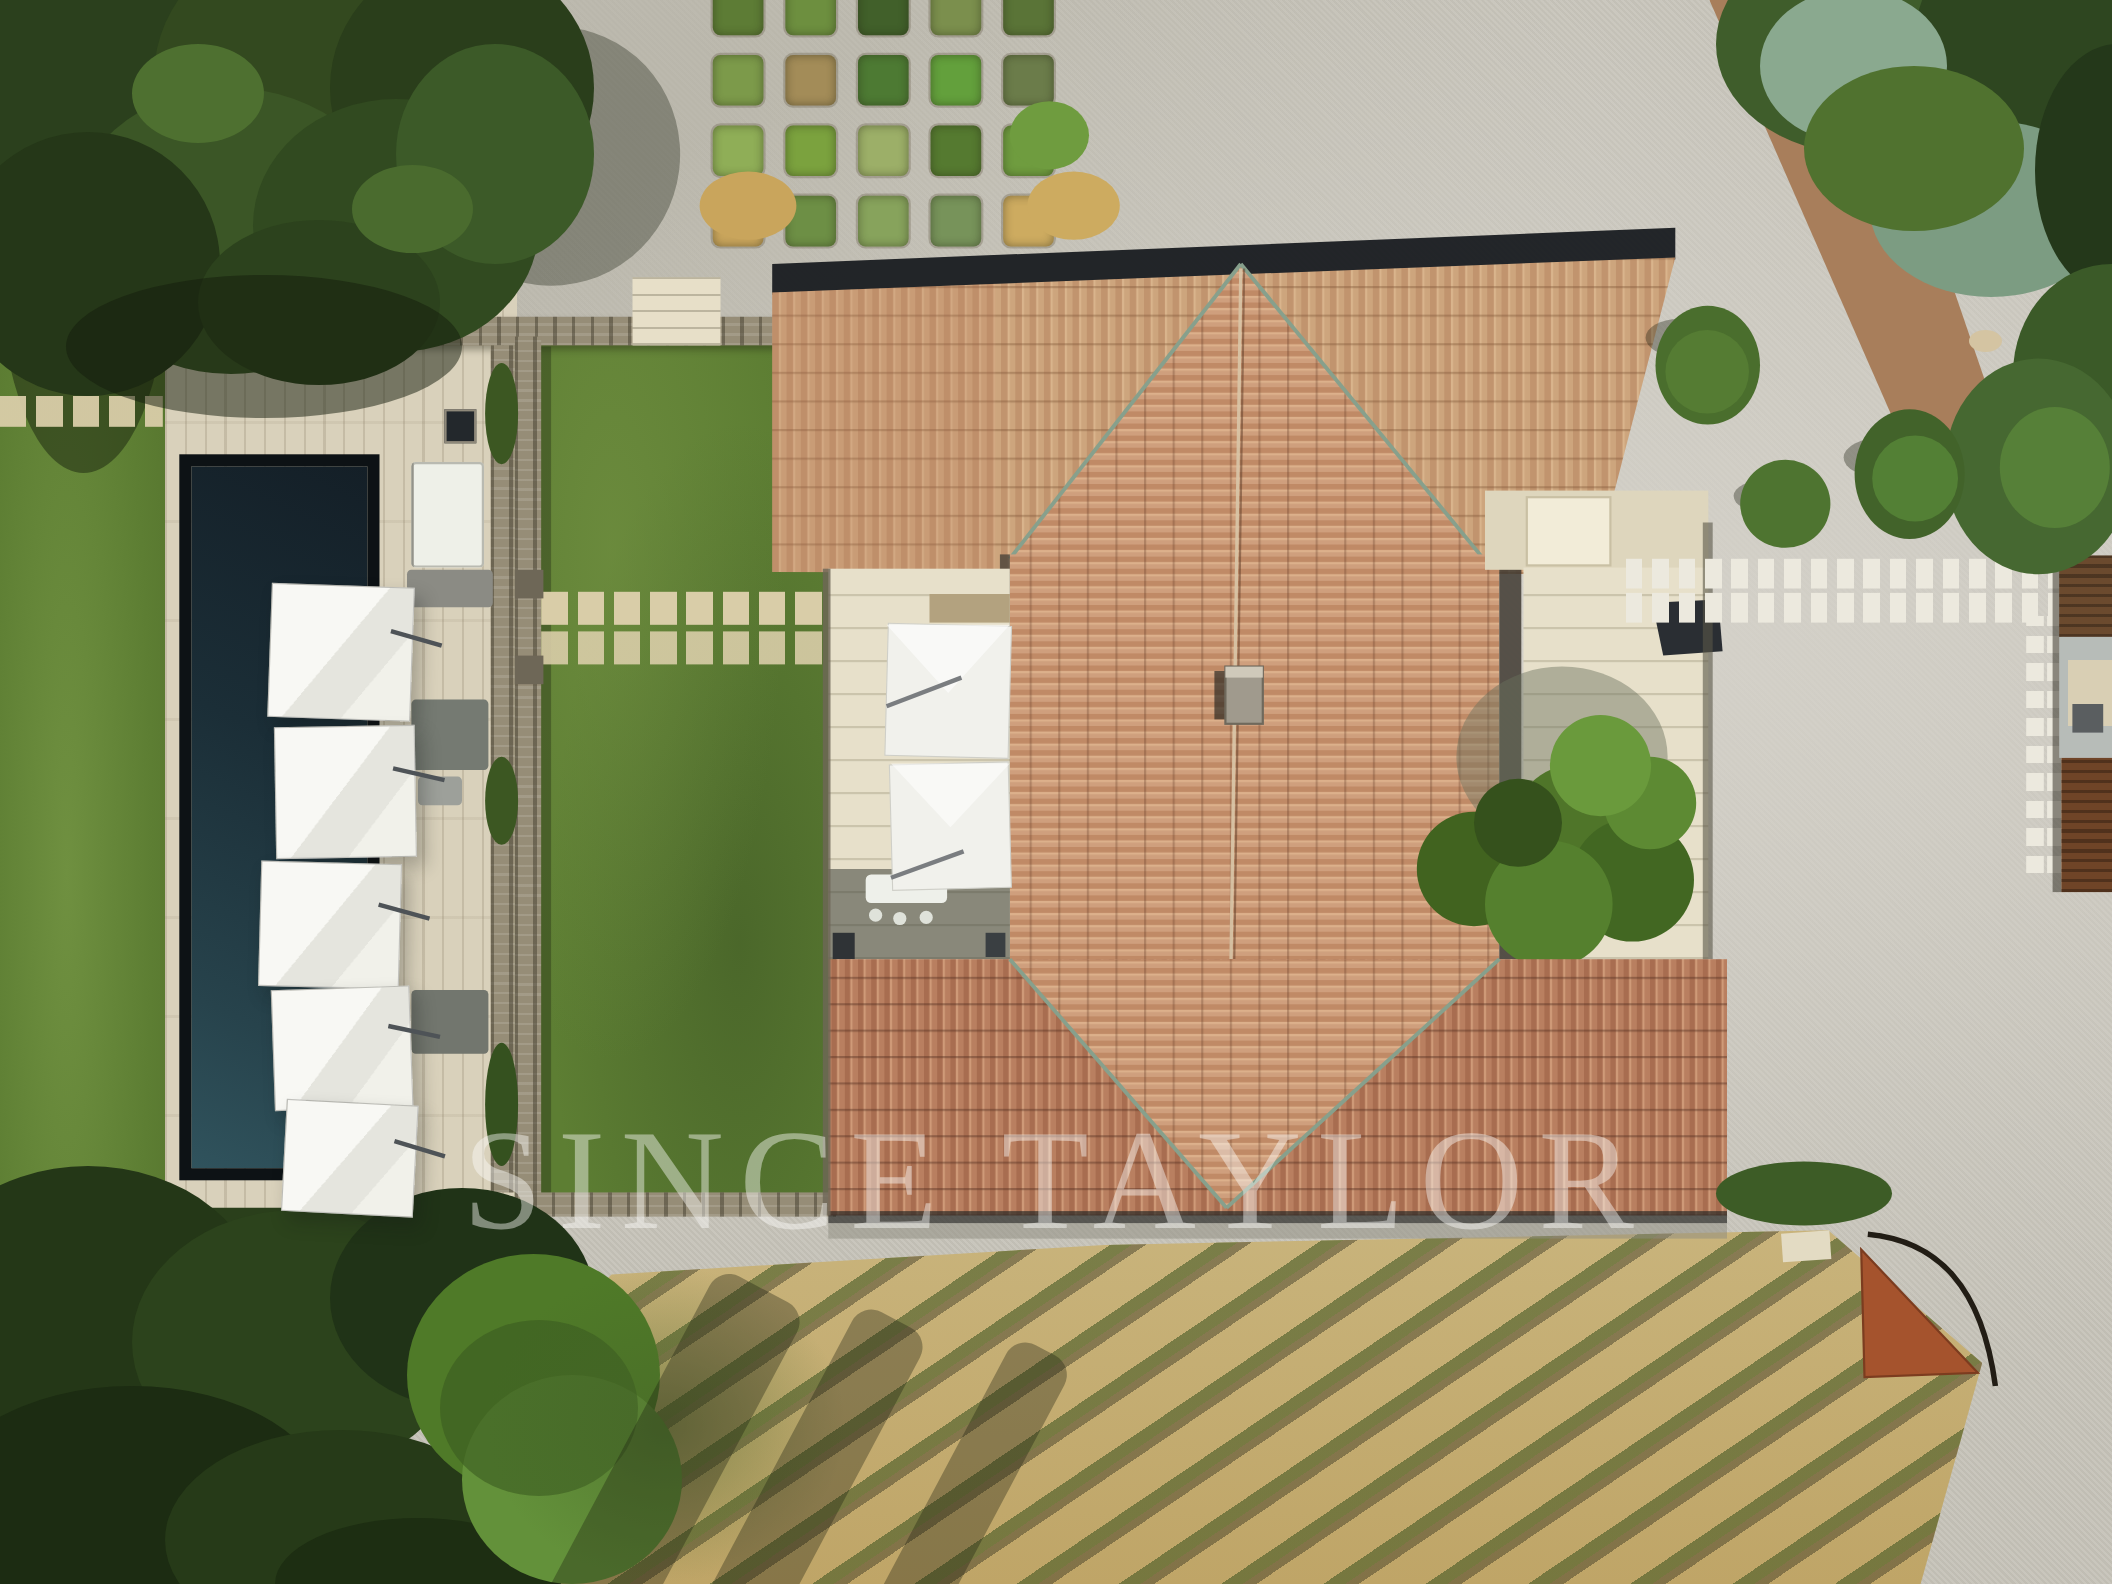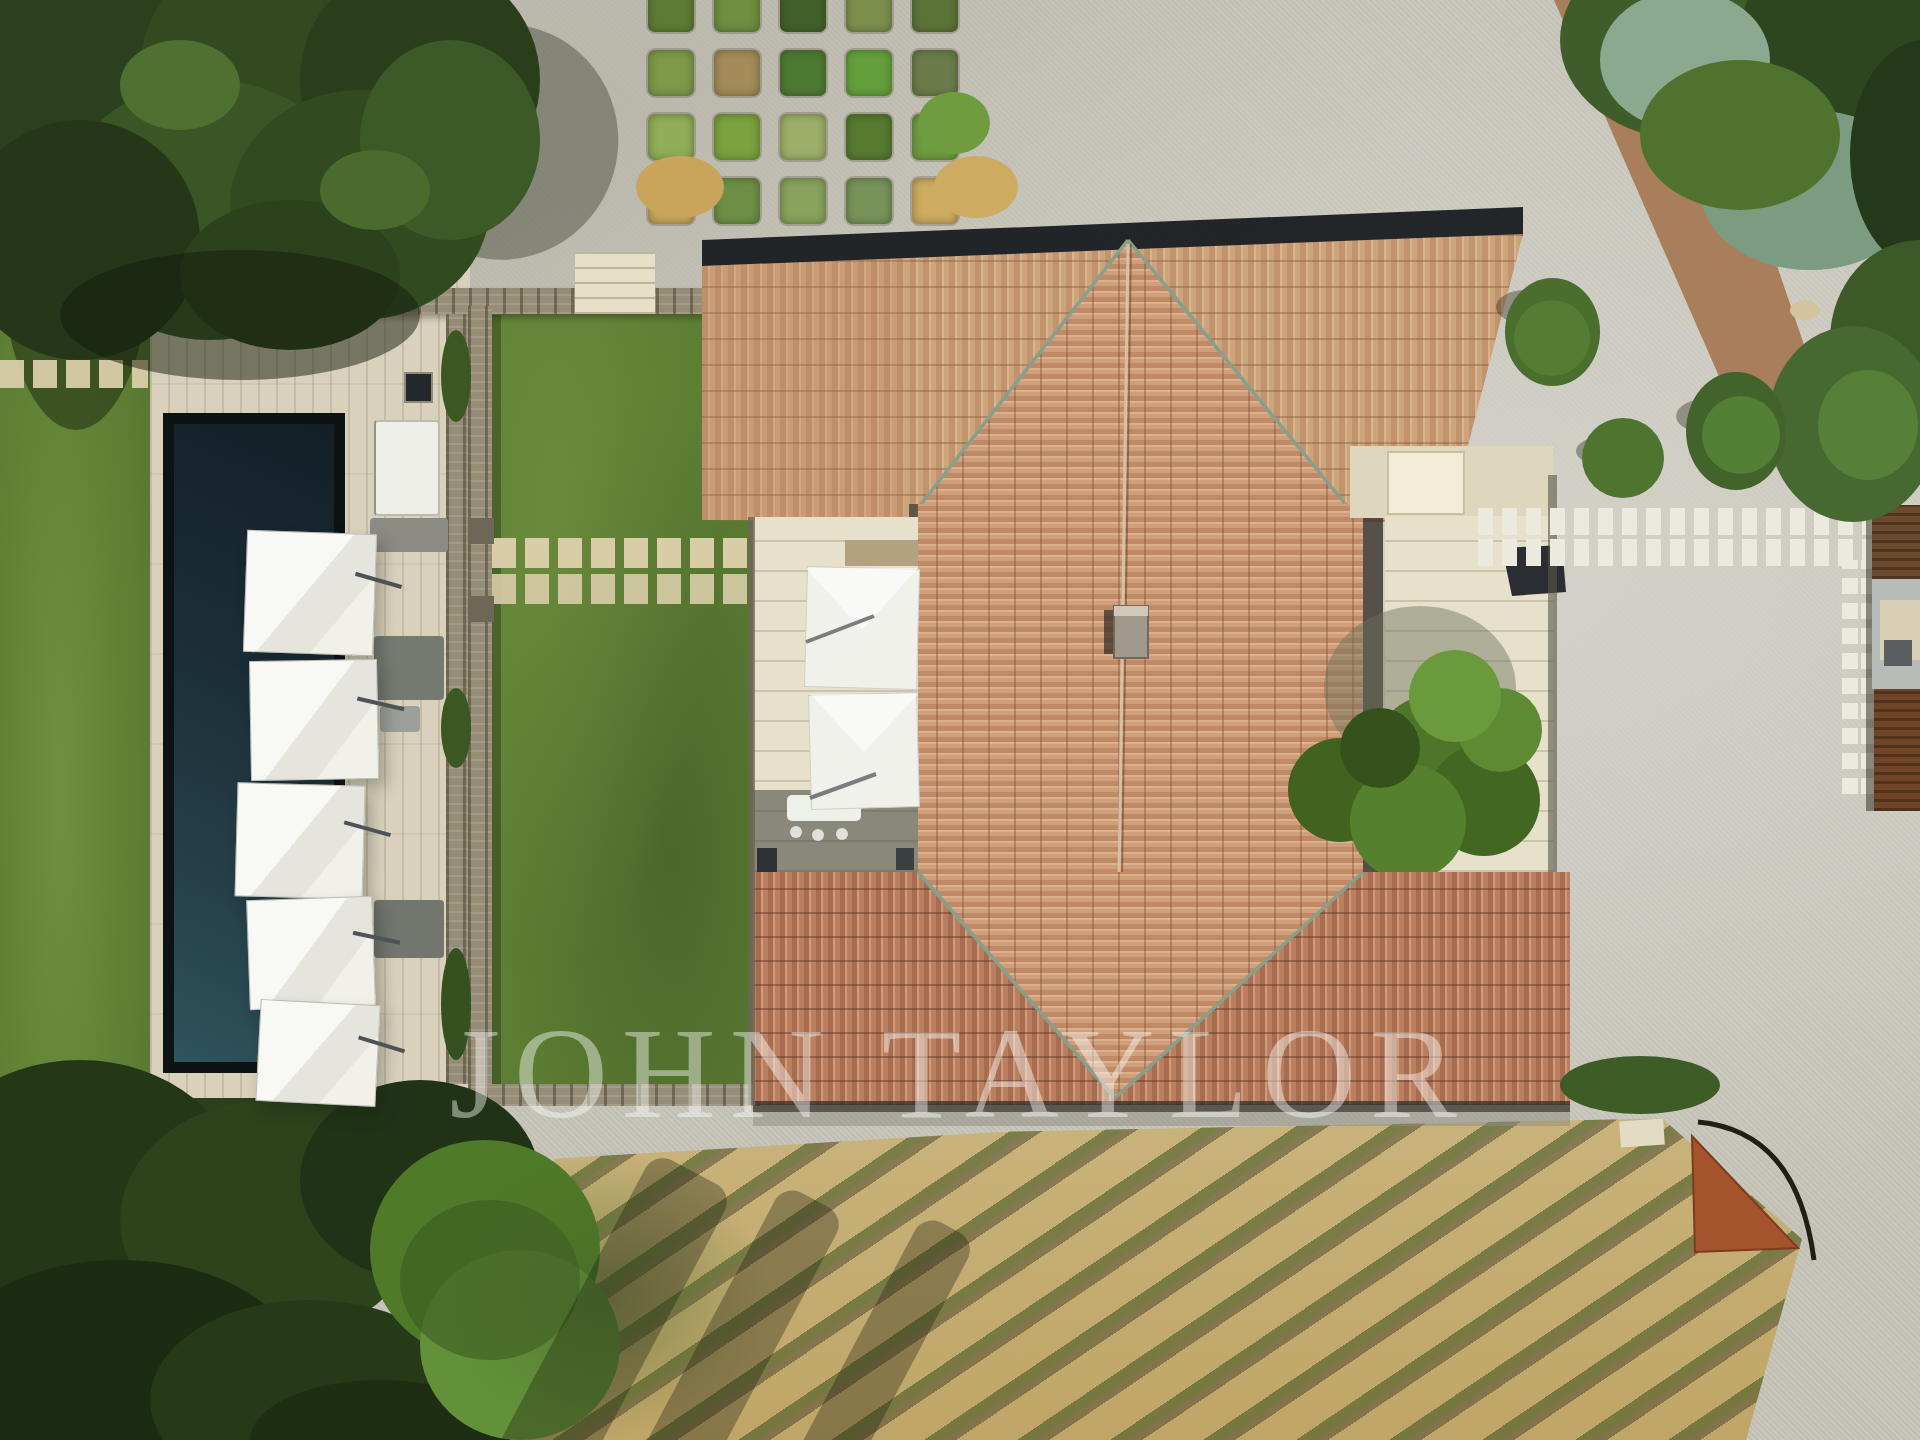--- a/index.html
+++ b/index.html
@@ -298,15 +298,15 @@
   <div class="blob z3" style="left:370px;top:1140px;width:230px;height:220px;background:#4f7a28"></div>
   <div class="blob z3" style="left:420px;top:1250px;width:200px;height:190px;background:#63913a"></div>
   <div class="blob z3" style="left:400px;top:1200px;width:180px;height:160px;background:rgba(58,90,32,.6)"></div>
 
   <div class="blob vine-green abs" style="left:440px;top:1150px;width:330px;height:290px"></div>
   <div class="abs streak" style="left:560px;top:1150px;width:90px;height:380px;transform:rotate(28deg)"></div>
   <div class="abs streak" style="left:700px;top:1180px;width:70px;height:340px;transform:rotate(28deg)"></div>
   <div class="abs streak" style="left:850px;top:1210px;width:60px;height:300px;transform:rotate(28deg)"></div>
   <div class="blob z3" style="left:1560px;top:1056px;width:160px;height:58px;background:#3d5c26"></div>
 
-  <div class="abs wm wm-brand">JOHN TAYLOR</div>
+  <div class="abs wm wm-brand">SINCE TAYLOR</div>
 
 </div>
 
 </body></html>

